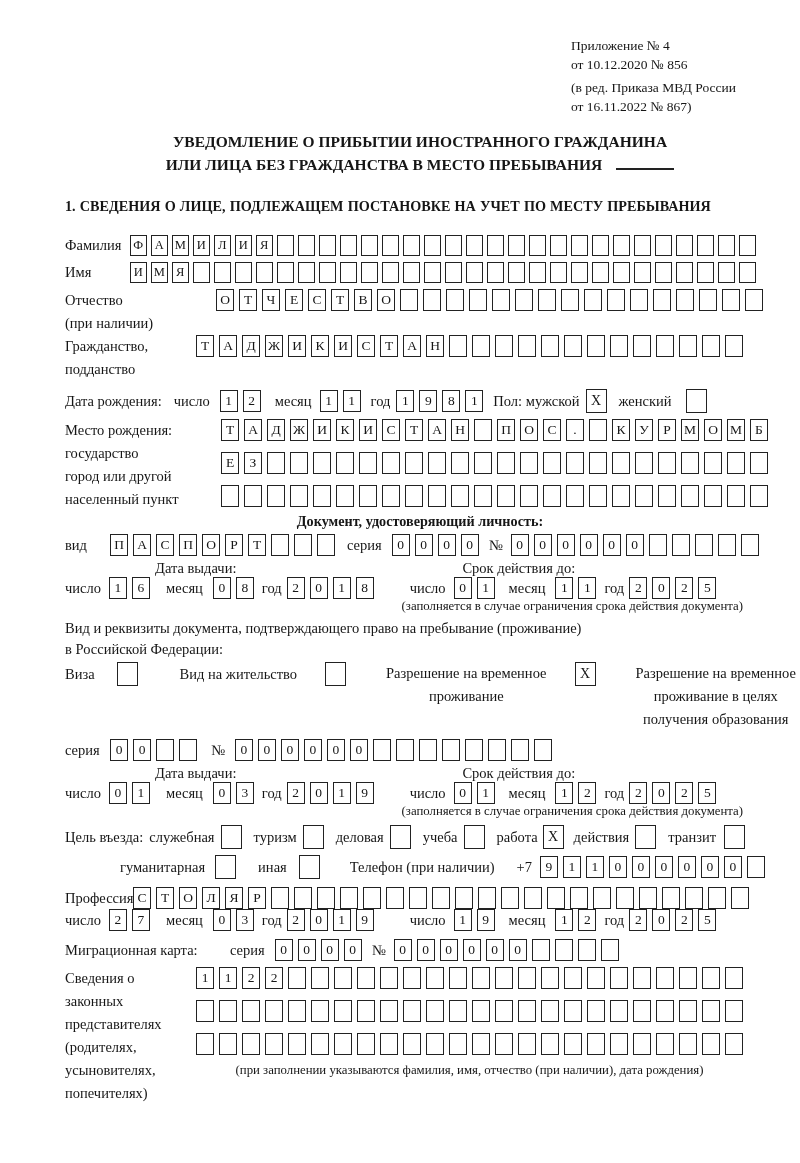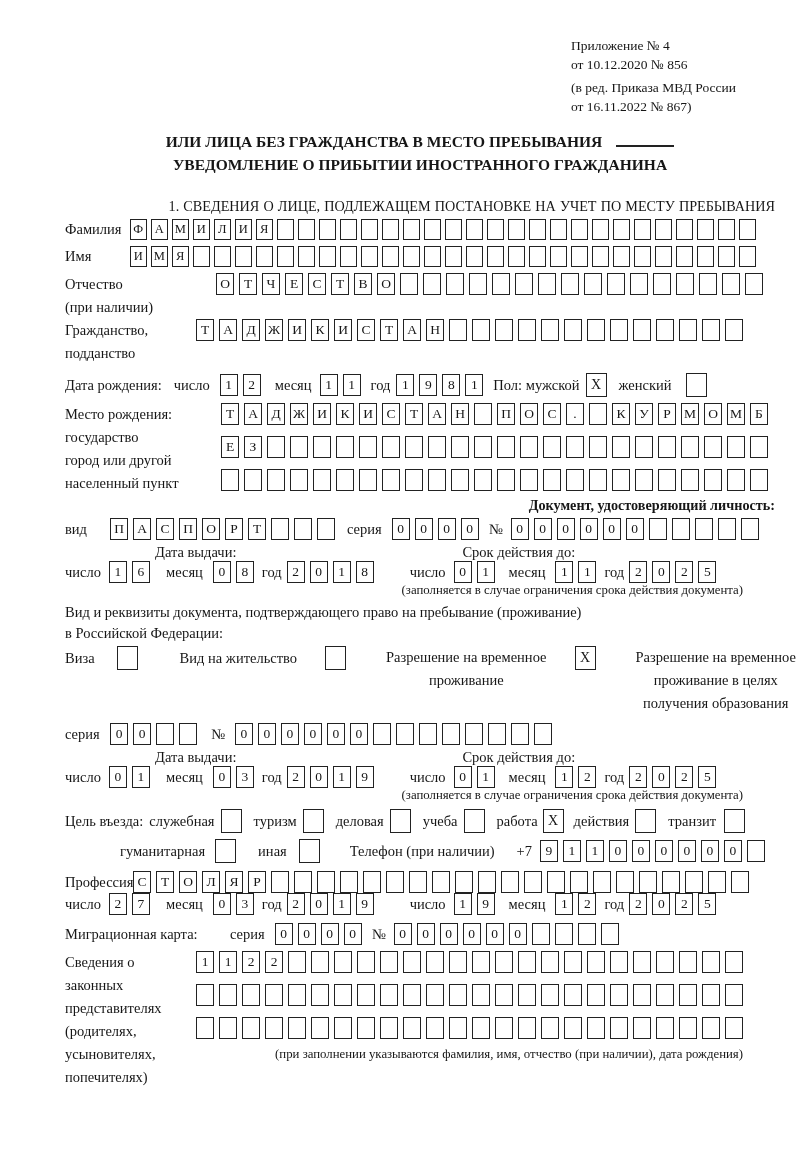--- a/index.html
+++ b/index.html
@@ -8,60 +8,60 @@
     width:800px; height:1163px; overflow:hidden;
     font-family:"Liberation Serif","DejaVu Serif",serif;
     color:#161616; background:#fff;
     padding:36px 25px 0 65px;
   }
   .hdr-right { width:200px; margin-left:auto; margin-right:4px; font-size:13.5px; line-height:19px; }
   .hdr-right .ed { margin-top:4px; }
   .forma { text-align:right; font-weight:bold; font-size:15px; margin:16px 10px 0 0; letter-spacing:0.4px; }
   .title { text-align:center; font-weight:bold; font-size:15.5px; line-height:23px; margin-top:14px; }
   .uline { display:inline-block; width:58px; border-bottom:2px solid #222; margin-left:14px; }
-  .sec { font-weight:normal; font-size:14.2px; margin-top:22px; word-spacing:0.6px;text-align:right; }
+  .sec { font-weight:bold; font-size:14.2px; margin-top:22px; word-spacing:0.6px; }
 
   .r { display:flex; align-items:center; font-size:14.5px; white-space:nowrap; }
   .r.top { align-items:flex-start;gap:16px; }
   .lbl { flex:none; display:inline-block; }
   .lbl2 { flex:none; display:flex; flex-direction:column; line-height:23px; }
   .colstack { display:flex; flex-direction:column; }
 
   .boxes { display:inline-flex; flex:none; }
   .cell {
     flex:none; width:18px; height:22px; border:1.6px solid #222;
     margin-right:5px; text-align:center; font-size:13.5px; line-height:19px;
     background:#fff; display:inline-block;
   }
   .boxes .cell:last-child { margin-right:0; }
   .boxes.sm .cell { width:16.5px; height:21px; margin-right:4.5px; font-size:12.5px; }
   .boxes.cb .cell { width:21px; height:24px; line-height:21px; font-size:14px; }
 
   .optml { display:inline-flex; flex-direction:column; text-align:center; line-height:23px; flex:none; }
-  .center { text-align:right; }
+  .center { text-align:center; }
   .note { font-size:12.8px; }
   .bold { font-weight:bold; }
-  .mt2{margin-top:2px}.mt4{margin-top:4px}.mt6{margin-top:6px}.mt8{margin-top:8px}.mt11{margin-top:11px}.mt20{margin-top:4px}
+  .mt2{margin-top:2px}.mt4{margin-top:4px}.mt6{margin-top:6px}.mt8{margin-top:8px}.mt11{margin-top:11px}.mt20{margin-top:20px}
 </style>
 </head>
 <body>
 
 <div class="page">
 
   <div class="hdr-right">
     <div>Приложение № 4</div>
     <div>от 10.12.2020 № 856</div>
     <div class="ed">(в ред. Приказа МВД России</div>
     <div>от 16.11.2022 № 867)</div>
   </div>
 
 
   <div class="title">
+    <div>УВЕДОМЛЕНИЕ О ПРИБЫТИИ ИНОСТРАННОГО ГРАЖДАНИНА</div>
     <div><span>ИЛИ ЛИЦА БЕЗ ГРАЖДАНСТВА В МЕСТО ПРЕБЫВАНИЯ</span><span class="uline"></span></div>
-    <div>УВЕДОМЛЕНИЕ О ПРИБЫТИИ ИНОСТРАННОГО ГРАЖДАНИНА</div>
   </div>
 
   <div class="sec">1. СВЕДЕНИЯ О ЛИЦЕ, ПОДЛЕЖАЩЕМ ПОСТАНОВКЕ НА УЧЕТ ПО МЕСТУ ПРЕБЫВАНИЯ</div>
 
   <div class="r mt20">
     <span class="lbl" style="width:65px">Фамилия</span>
     <span class="boxes sm">
         <span class="cell">Ф</span>
         <span class="cell">А</span>
         <span class="cell">М</span>

